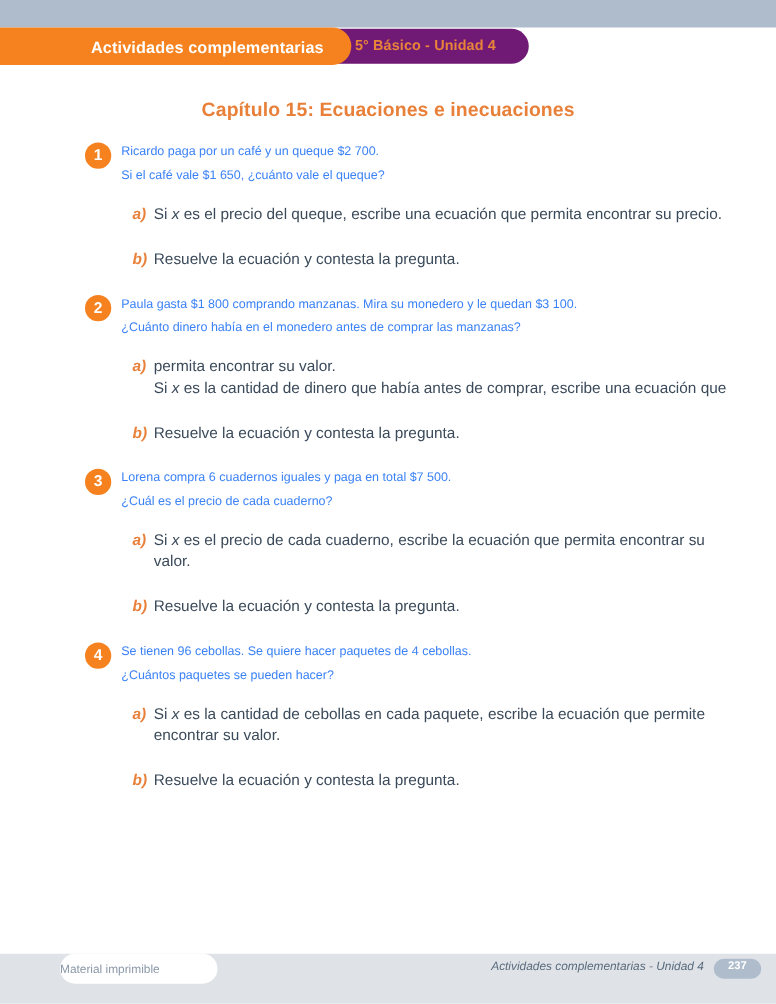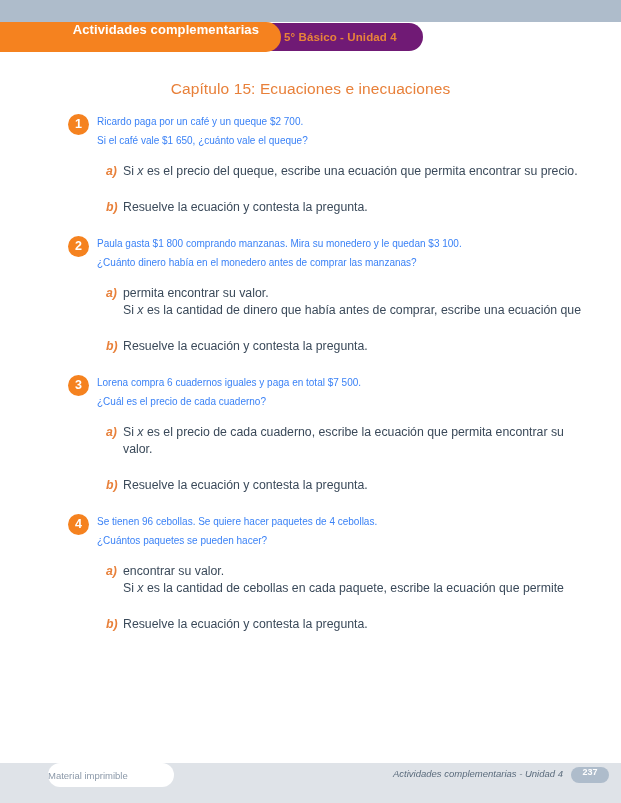--- a/index.html
+++ b/index.html
@@ -53,41 +53,42 @@
   .pill-orange {
     position: absolute;
     top: 0px;
     left: 0px;
     height: 30px;
     width: 281px;
     border-top-right-radius: 15px;
     border-bottom-right-radius: 15px;
     background: #f5821f;
     display: flex;
+    align-items: center;
     justify-content: flex-end;
     padding-right: 22px;
     box-sizing: border-box;
   }
   .pill-orange span {
     font-size: 13px;
     font-weight: bold;
     color: #ffffff;
     letter-spacing: .1px;
     white-space: nowrap;
   }
 
   
   .chapter-title {
     position: absolute;
     top: 80px;
     left: 0;
     width: 621px;
     text-align: center;
     font-size: 15.5px;
-    font-weight: normal;
+    font-weight: bold;
     color: #e8803a;
     letter-spacing: .1px;
   }
 
   
   .content {
     position: absolute;
     top: 112px;
     left: 0;
     width: 621px;
@@ -261,22 +262,22 @@
       </div>
     </div>
     <div class="exercise">
       <div class="bullet">4</div>
       <div class="stem">
         <div>Se tienen 96 cebollas. Se quiere hacer paquetes de 4 cebollas.</div>
         <div>¿Cuántos paquetes se pueden hacer?</div>
       </div>
       <div class="sub">
         <span class="lbl">a)</span>
+        <span class="txt">Si <em class="var">x</em> es la cantidad de cebollas en cada paquete, escribe la ecuación que permite</span>
         <span class="txt">encontrar su valor.</span>
-        <span class="txt">Si <em class="var">x</em> es la cantidad de cebollas en cada paquete, escribe la ecuación que permite</span>
       </div>
       <div class="sub gap">
         <span class="lbl">b)</span>
         <span class="txt">Resuelve la ecuación y contesta la pregunta.</span>
       </div>
     </div>
   </div>
 
 <div class="footband"></div>
 <div class="foot-pill">

